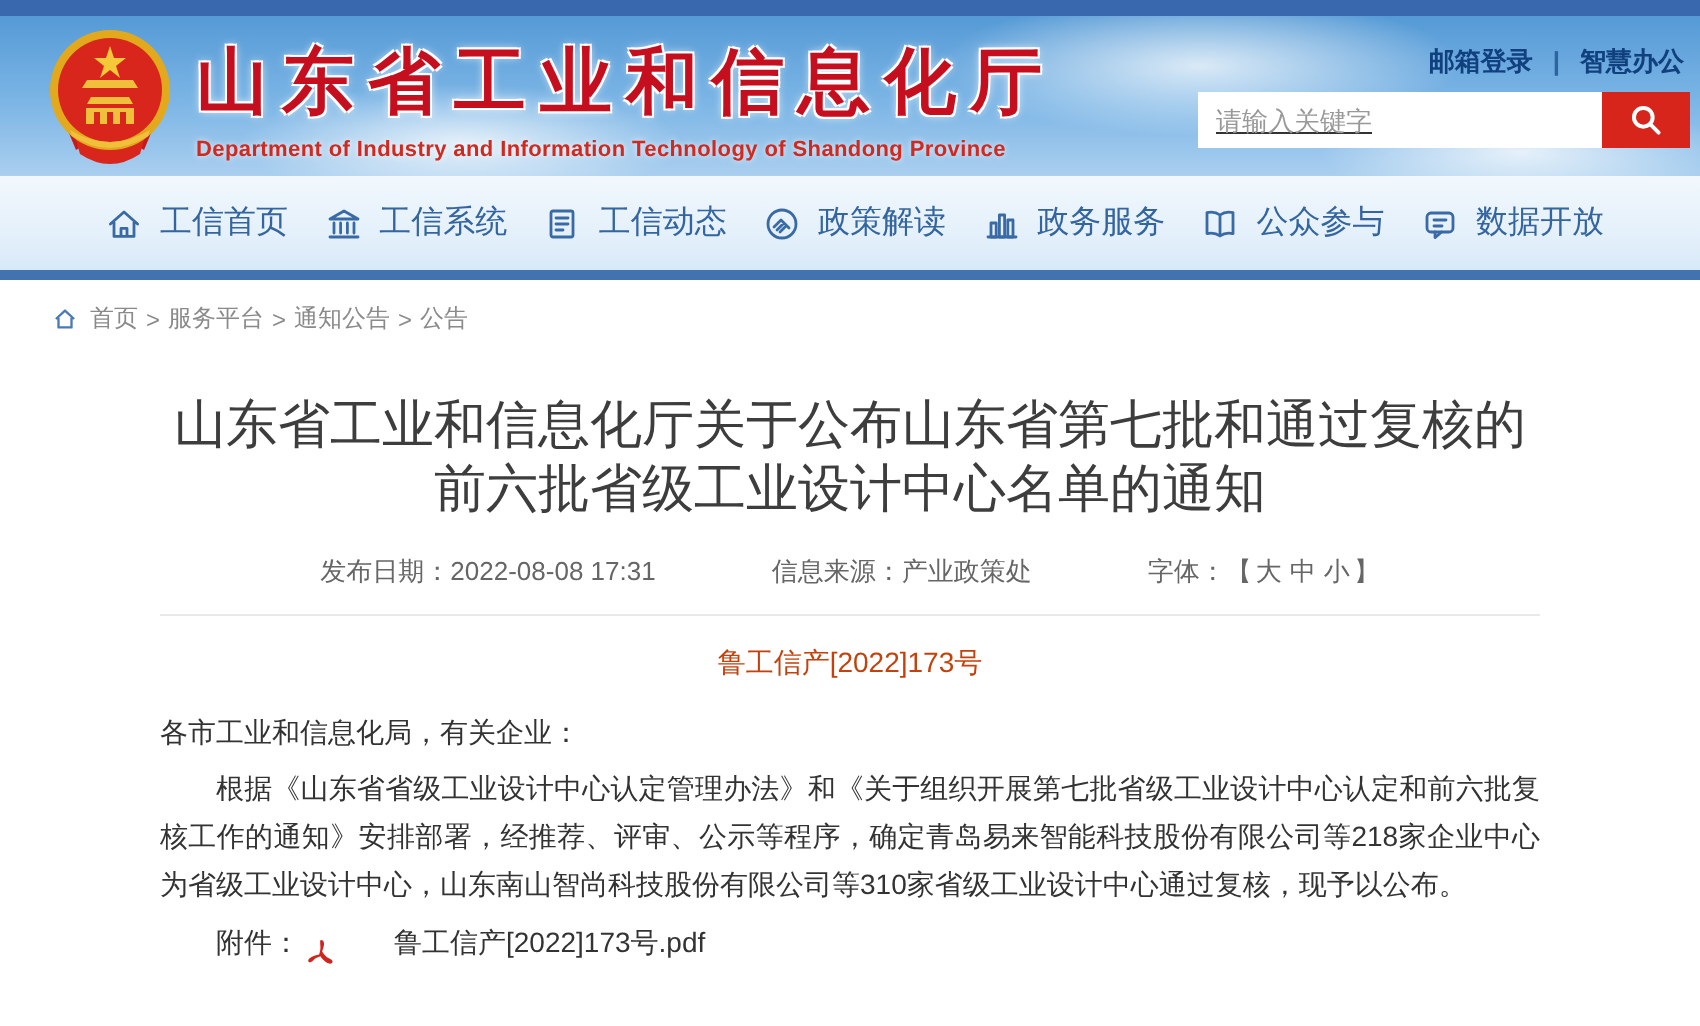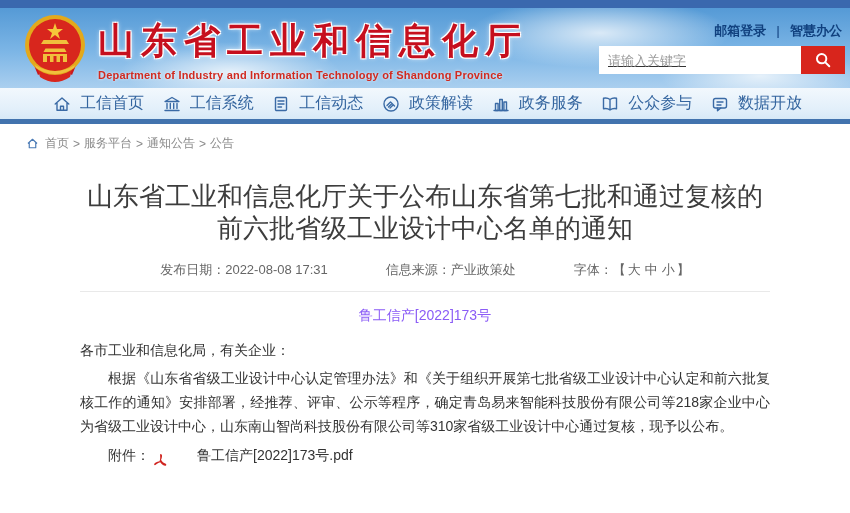--- a/index.html
+++ b/index.html
@@ -31,21 +31,21 @@
   .link-sep { display: inline-block; margin: 0 10px; color: #2f639f; }
 
   .search { position: absolute; right: 5px; top: 38px; display: flex; height: 28px; }
   .search input { width: 202px; height: 28px; border: none; outline: none; padding: 0 9px;
     font-size: 13px; color: #333; font-family: inherit; text-decoration: underline; }
   .search input::placeholder { color: #999; }
   .search button { width: 44px; height: 28px; border: none; background: #d8251c; cursor: pointer;
     display: flex; align-items: center; justify-content: center; }
 
   
-  .nav { display: flex; align-items: center; justify-content: space-between; height: 36px;
+  .nav { display: flex; align-items: center; justify-content: space-between; height: 52px;
     padding: 0 48px 0 52px; background: linear-gradient(180deg, #f2f8fd 0%, #e2effa 70%, #d7e9f7 100%);
     border-bottom: 5px solid #4273ae; }
   .nav-item { display: flex; align-items: center; gap: 8px; color: #34659f; font-size: 16px;
     text-decoration: none; cursor: pointer; white-space: nowrap; }
   .nav-item svg { width: 20px; height: 20px; stroke: #3a6aa5; fill: none; stroke-width: 1.4;
     stroke-linecap: round; stroke-linejoin: round; }
 
   
   .breadcrumb { display: flex; align-items: center; gap: 3px; padding: 11px 16px 6px 26px;
     font-size: 12px; color: #8a8a8a; }
@@ -55,21 +55,21 @@
 
   
   main { width: 690px; margin: 0 auto; }
   .article-title { margin: 22px 0 0; text-align: center; font-size: 26px; font-weight: 500;
     color: #3d3d3d; line-height: 32px; }
   .meta { display: flex; justify-content: center; gap: 58px; margin: 17px 0 0;
     font-size: 13px; color: #666; }
   .meta .font-size-opt { cursor: pointer; margin: 0 2px; }
   .divider { border: none; border-top: 1px solid #e9e9e9; margin: 12px 0 0; }
 
-  .docnum { text-align: center; font-size: 14px; color: #8b5cf6; margin: 15px 0 0; }
+  .docnum { text-align: center; font-size: 14px; color: #c2410c; margin: 15px 0 0; }
   .body-text { font-size: 14px; color: #333; line-height: 24px; }
   .salutation { margin-top: 13px; }
   .paragraph { text-indent: 2em; margin-top: 4px; text-align: justify; }
   .attachment { margin-top: 5px; padding-left: 2em; display: flex; align-items: flex-end; }
   .attachment a { color: #333; text-decoration: none; cursor: pointer; margin-left: 28px; }
   .pdf-ico { width: 13px; height: 14px; margin: 0 2px 0 4px; }
 
   .signature { text-align: right; padding-right: 70px; margin-top: 44px; font-size: 14px; color: #333; }
   .sig-inner { display: inline-block; text-align: center; line-height: 27px; }
 </style>

